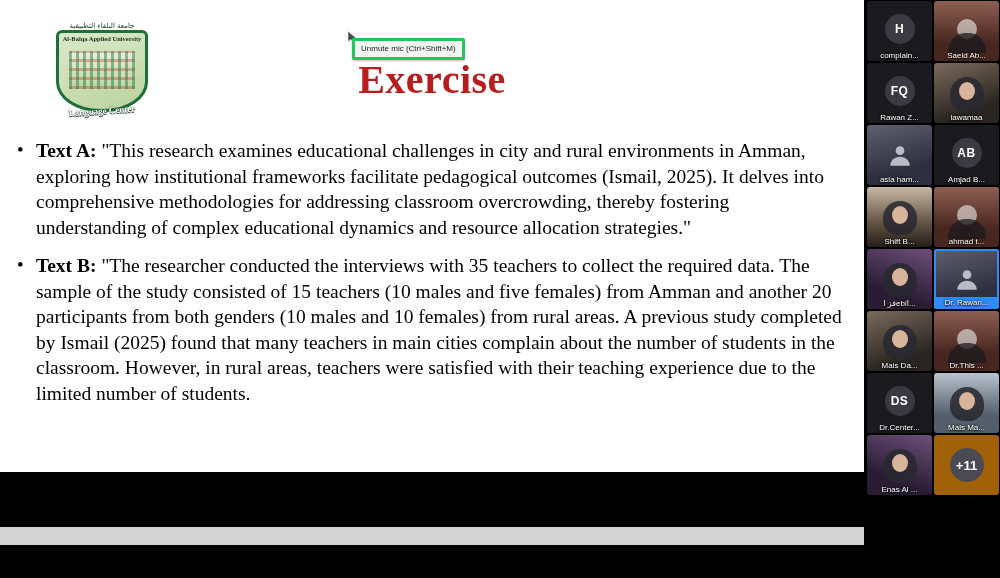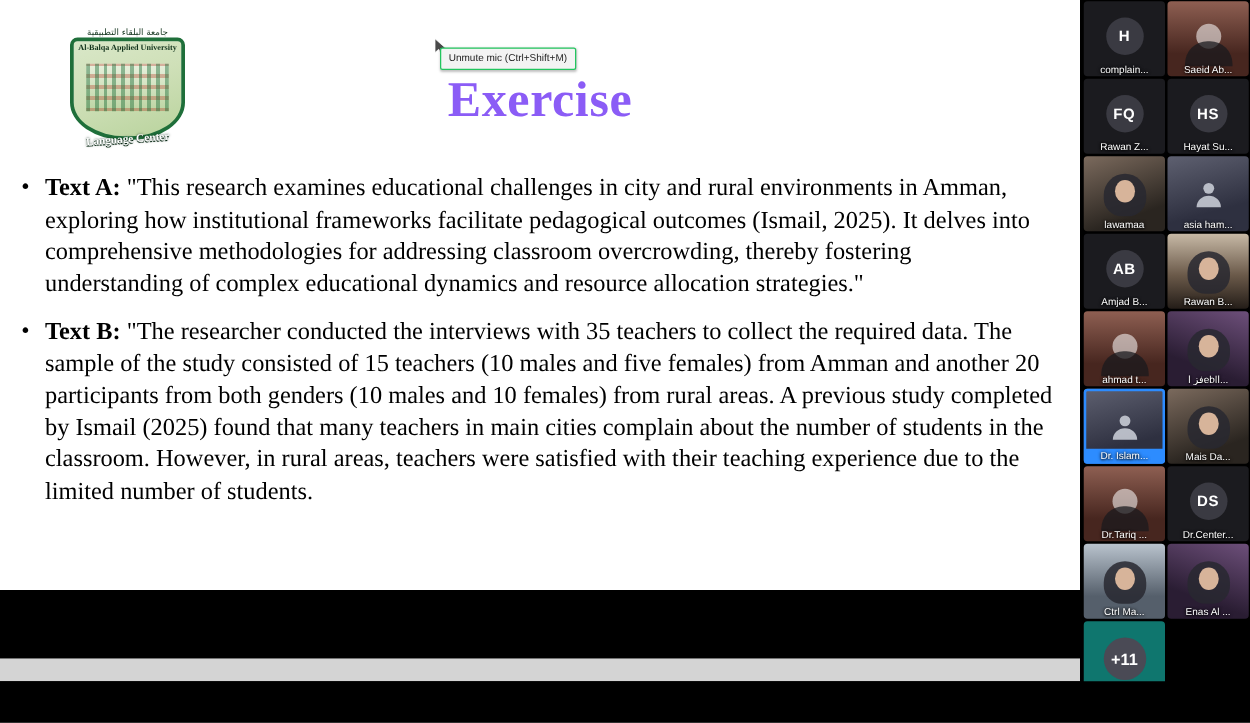--- a/index.html
+++ b/index.html
@@ -116,21 +116,21 @@
     transform: rotate(-4deg);
   }
 
   
   #unmute-tip {
     position: absolute;
     left: 352px;
     top: 38px;
     padding: 3px 6px 4px;
     background: #f3f3f3;
-    border: 1px solid #22c55e;
+    border: 3px solid #22c55e;
     border-radius: 2px;
     font-size: 8px;
     color: #1c1c1c;
     font-family: "Liberation Sans", sans-serif;
     white-space: nowrap;
     box-shadow: 0 1px 2px rgba(0,0,0,.25);
   }
   #cursor {
     position: absolute;
     left: 348px;
@@ -146,21 +146,21 @@
   
   #slide-title {
     position: absolute;
     left: 0;
     top: 56px;
     width: 864px;
     text-align: center;
     font-family: "Liberation Serif", serif;
     font-weight: bold;
     font-size: 40px;
-    color: #8b5cf6;
+    color: #b91c1c;
     letter-spacing: .5px;
   }
   #bullets {
     position: absolute;
     left: 14px;
     top: 138px;
     width: 830px;
   }
   .bullet {
     position: relative;
@@ -244,21 +244,21 @@
     text-overflow: ellipsis;
     padding: 0 2px;
     box-sizing: border-box;
   }
   .tile.speaking .name {
     background: #2d8cff;
     bottom: 0;
     padding: 1px 2px 2px;
   }
   .tile.more {
-    background: #0f766e;
+    background: #a16207;
     padding-left: 20px;
   }
   .tile.more .count {
     position: absolute;
     left: 50%;
     top: 50%;
     transform: translate(-50%, -50%);
     width: 34px;
     height: 34px;
     border-radius: 50%;
@@ -398,24 +398,20 @@
           <div class="body dark"></div>
       </div>
       <div class="name">Saeid Ab...</div>
     </div>
 
     <div class="tile">
       <div class="initials">FQ</div>
       <div class="name">Rawan Z...</div>
     </div>
 
-    <div class="tile">
-      <div class="initials">HS</div>
-      <div class="name">Hayat Su...</div>
-    </div>
 
     <div class="tile fill-b">
       <div class="photo">
         <div class="hijab"></div>
           <div class="face2"></div>
       </div>
       <div class="name">lawamaa</div>
     </div>
 
 
@@ -430,21 +426,21 @@
     <div class="tile">
       <div class="initials">AB</div>
       <div class="name">Amjad B...</div>
     </div>
 
     <div class="tile fill-d">
       <div class="photo">
         <div class="hijab"></div>
           <div class="face2"></div>
       </div>
-      <div class="name">Rawan B...</div>
+      <div class="name">Shift B...</div>
     </div>
 
     <div class="tile fill-e">
       <div class="photo">
         <div class="head"></div>
           <div class="body dark"></div>
       </div>
       <div class="name">ahmad t...</div>
     </div>
 
@@ -454,50 +450,50 @@
           <div class="face2"></div>
       </div>
       <div class="name">فز اeblا...</div>
     </div>
 
     <div class="tile speaking fill-a">
       <svg class="person-icon" viewBox="0 0 24 24">
         <circle cx="12" cy="8" r="4" fill="#cfd3dc"></circle>
         <path d="M3 22c0-4.9 4-8.5 9-8.5s9 3.6 9 8.5z" fill="#cfd3dc"></path>
       </svg>
-      <div class="name">Dr. Islam...</div>
+      <div class="name">Dr. Rawan...</div>
     </div>
 
     <div class="tile fill-b">
       <div class="photo">
         <div class="hijab"></div>
           <div class="face2"></div>
       </div>
       <div class="name">Mais Da...</div>
     </div>
 
     <div class="tile fill-e">
       <div class="photo">
         <div class="head"></div>
           <div class="body dark"></div>
       </div>
-      <div class="name">Dr.Tariq ...</div>
+      <div class="name">Dr.This ...</div>
     </div>
 
     <div class="tile">
       <div class="initials">DS</div>
       <div class="name">Dr.Center...</div>
     </div>
 
     <div class="tile fill-g">
       <div class="photo">
         <div class="hijab"></div>
           <div class="face2"></div>
       </div>
-      <div class="name">Ctrl Ma...</div>
+      <div class="name">Mais Ma...</div>
     </div>
 
     <div class="tile fill-f">
       <div class="photo">
         <div class="hijab"></div>
           <div class="face2"></div>
       </div>
       <div class="name">Enas Al ...</div>
     </div>
 

